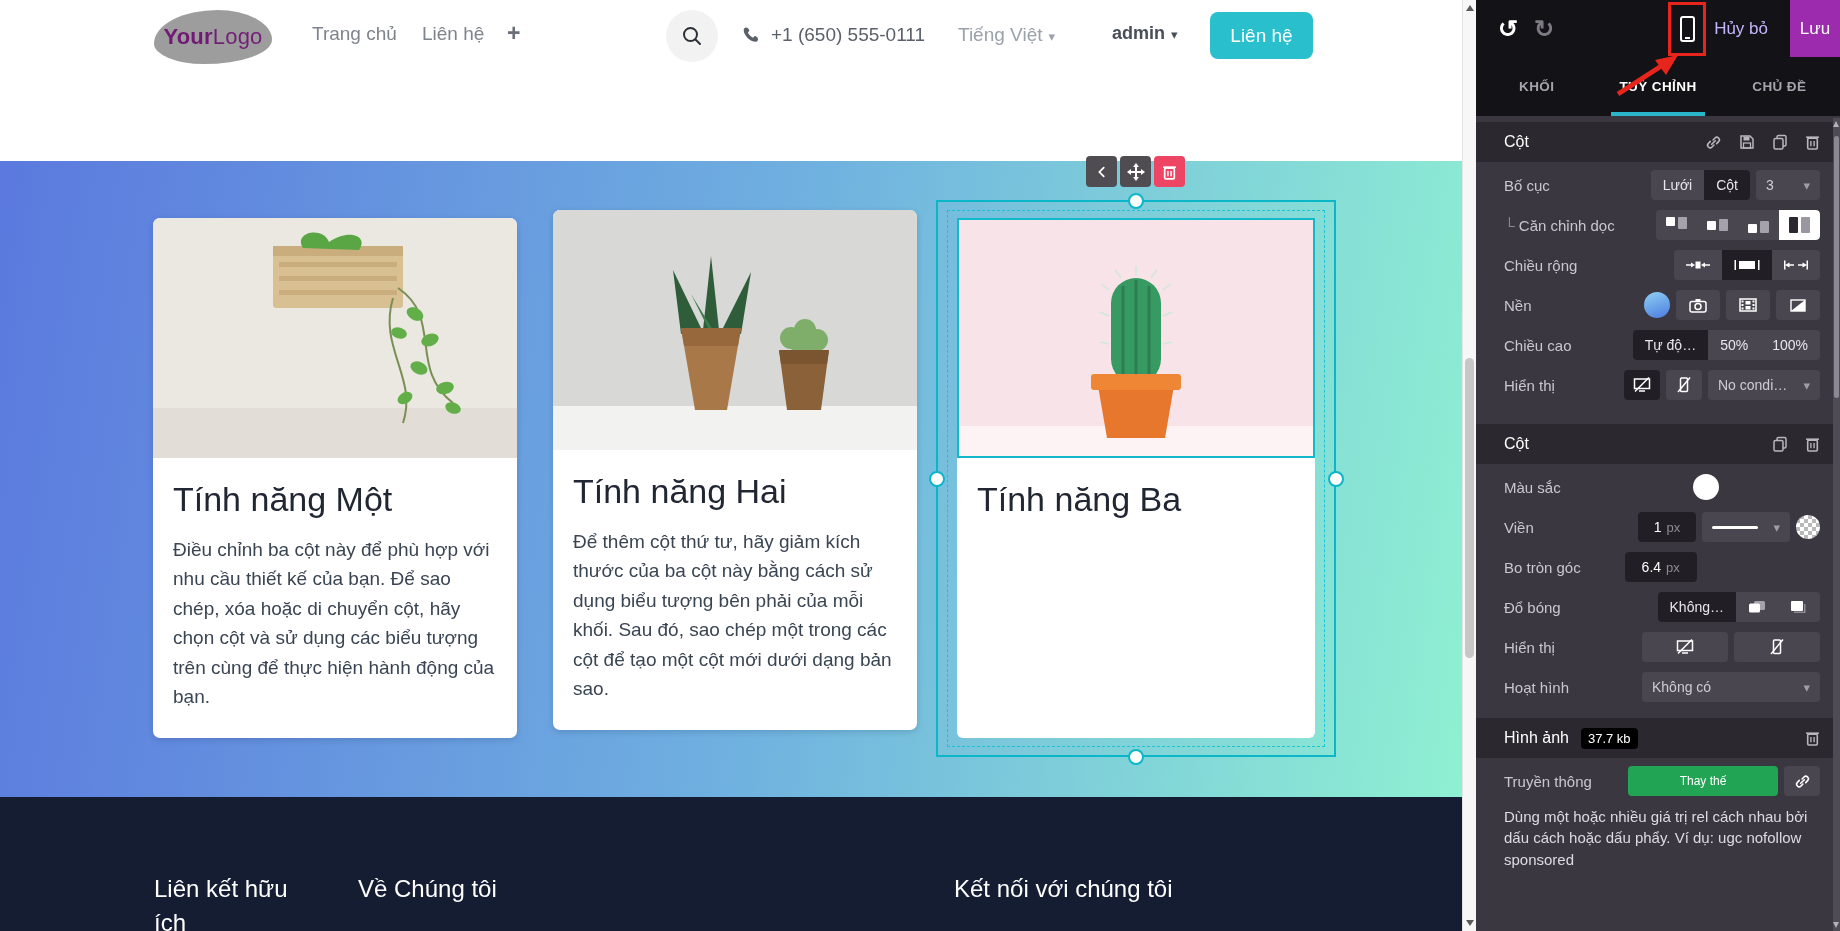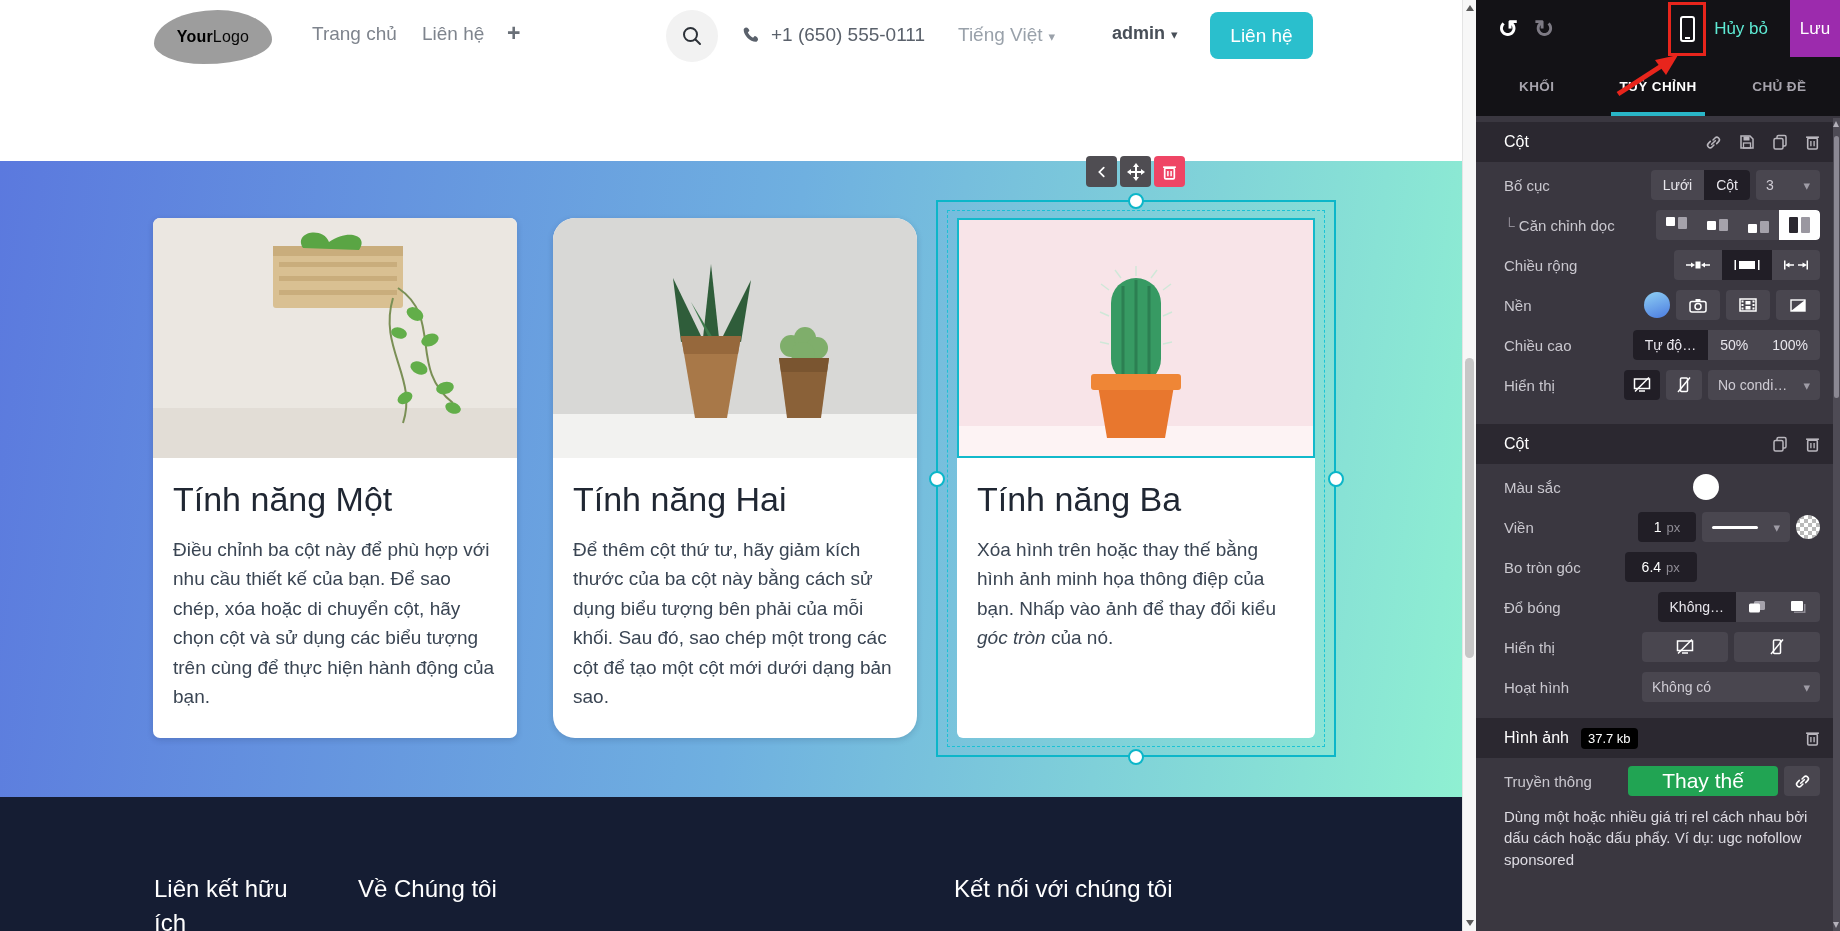--- a/index.html
+++ b/index.html
@@ -6,21 +6,21 @@
   #app{position:relative;width:1840px;height:931px;overflow:hidden;background:#fff;
        font-family:"Liberation Sans","DejaVu Sans",sans-serif;-webkit-font-smoothing:antialiased;}
   
   #canvas{position:absolute;left:0;top:0;width:1462px;height:931px;overflow:hidden;background:#fff;}
   .hero{position:absolute;left:0;top:161px;width:100%;height:636px;
         background:linear-gradient(98deg,#5b79de 0%,#6fb0e0 52%,#8ff0d2 100%);}
   
   .hdr{position:absolute;left:0;top:0;width:100%;height:161px;background:#fff;}
   .logo{position:absolute;left:154px;top:10px;width:118px;height:54px;background:#9d9d9d;
         border-radius:54% 46% 58% 42%/62% 55% 45% 38%;display:flex;align-items:center;justify-content:center;}
-  .logo span{color:#000000;font-size:16px;letter-spacing:.2px;}
+  .logo span{color:#701a75;font-size:22px;letter-spacing:.2px;}
   .logo .b{font-weight:800;} .logo .l{font-weight:300;opacity:.95;}
   .navitem{position:absolute;top:23px;font-size:19px;color:#7e848d;cursor:pointer;}
   .plus{font-size:23px;font-weight:700;color:#6a7078;top:20px;}
   .searchwrap{position:absolute;left:666px;top:10px;width:52px;height:52px;border-radius:50%;
               background:#f2f2f2;display:flex;align-items:center;justify-content:center;}
   .phonegrp{position:absolute;left:742px;top:24px;display:flex;gap:10px;align-items:center;color:#5a616b;font-size:19px;}
   .lang{position:absolute;left:958px;top:24px;font-size:19px;color:#99a1aa;}
   .adminu{position:absolute;left:1112px;top:23px;font-size:18px;font-weight:700;color:#484f58;}
   .caret{font-size:13px;color:#9aa1aa;margin-left:6px;}
   .cta{position:absolute;left:1210px;top:12px;width:103px;height:47px;background:#2abfcd;color:#fff;
@@ -49,21 +49,21 @@
   .vsb{position:absolute;left:1462px;top:0;width:14px;height:931px;background:#f7f7f7;border-left:1px solid #e4e4e4;box-sizing:border-box;}
   .vsb .thumb{position:absolute;left:2px;width:9px;top:358px;height:300px;background:#c7c7c7;border-radius:5px;}
   .tri-up{position:absolute;left:3px;top:5px;width:0;height:0;border-left:4px solid transparent;border-right:4px solid transparent;border-bottom:6px solid #5a5a5a;}
   .tri-dn{position:absolute;left:3px;bottom:5px;width:0;height:0;border-left:4px solid transparent;border-right:4px solid transparent;border-top:6px solid #5a5a5a;}
   
   #panel{position:absolute;left:1476px;top:0;width:364px;height:931px;background:#3a3740;overflow:hidden;}
   .ptb{position:absolute;left:0;top:0;width:100%;height:57px;background:#131216;display:flex;align-items:center;}
   .ic{background:none;border:none;padding:0;display:flex;align-items:center;justify-content:center;}
   .undo{margin-left:22px;font-size:24px;color:#fff;font-weight:700;}
   .redo{margin-left:16px;font-size:24px;color:#7d7a84;font-weight:700;}
-  .cancel{margin-left:auto;margin-right:16px;color:#5eead4;font-size:17px;background:none;border:none;}
+  .cancel{margin-left:auto;margin-right:16px;color:#c4b5fd;font-size:17px;background:none;border:none;}
   .save{width:50px;height:57px;background:#9c2bad;color:#fff;font-size:17px;border:none;}
   .devicebox{position:absolute;left:192px;top:2px;width:38px;height:54px;border:3px solid #e8251c;box-sizing:border-box;
              display:flex;align-items:center;justify-content:center;background:#131216;}
   .phoneicon{width:15px;height:26px;border:2px solid #fff;border-radius:3px;box-sizing:border-box;position:relative;}
   .phoneicon:after{content:"";position:absolute;left:3px;bottom:1px;width:5px;height:2px;background:#fff;}
   .tabs{position:absolute;left:0;top:57px;width:100%;height:59px;background:#131216;display:flex;}
   .tab{flex:1;display:flex;align-items:center;justify-content:center;color:#a6a3ac;font-size:13.5px;font-weight:700;
        letter-spacing:.4px;position:relative;background:none;border:none;}
   .tab.on{color:#fff;}
   .tab.on:after{content:"";position:absolute;left:14px;right:14px;bottom:0;height:4px;background:#29b6c8;}
@@ -86,21 +86,21 @@
   .numin{background:#211e26;border-radius:4px;height:30px;display:flex;align-items:center;justify-content:center;gap:5px;border:none;}
   .numin .v{color:#fff;font-size:14px;} .numin .u{color:#8f8c95;font-size:13px;}
   .alignbtn{width:41px;height:30px;background:transparent;border:none;display:flex;align-items:center;justify-content:center;gap:3px;}
   .alignbtn.on{background:#fff;border-radius:0 4px 4px 0;}
   .abar{width:9px;border-radius:1px;}
   .checker{width:24px;height:24px;border-radius:50%;
            background-image:linear-gradient(45deg,#b9b9b9 25%,transparent 25%,transparent 75%,#b9b9b9 75%),
                             linear-gradient(45deg,#b9b9b9 25%,#fff 25%,#fff 75%,#b9b9b9 75%);
            background-size:8px 8px;background-position:0 0,4px 4px;}
   .badge{background:#000;color:#fff;font-size:13px;border-radius:4px;padding:3px 7px;margin-left:12px;}
-  .greenbtn{width:150px;height:30px;background:#21a453;color:#fff;font-size:21px;border:none;border-radius:4px;}
+  .greenbtn{width:150px;height:30px;background:#21a453;color:#fff;font-size:12px;border:none;border-radius:4px;}
   .help{margin:8px 16px 0 28px;color:#dddbe2;font-size:15px;line-height:1.42;}
   
   .psb{position:absolute;right:0;top:118px;width:7px;height:813px;background:#4e4b55;}
   .psb .pthumb{position:absolute;left:1px;top:18px;width:5px;height:262px;background:#8b8893;border-radius:3px;}
   .psb .pt{position:absolute;left:0;top:3px;width:0;height:0;border-left:3.5px solid transparent;border-right:3.5px solid transparent;border-bottom:6px solid #b4b1ba;}
   .psb .pb{position:absolute;left:0;bottom:3px;width:0;height:0;border-left:3.5px solid transparent;border-right:3.5px solid transparent;border-top:6px solid #b4b1ba;}
   
   #anno{position:absolute;left:0;top:0;width:1840px;height:931px;pointer-events:none;}
 </style>
 </head>
@@ -161,21 +161,21 @@
             <ellipse cx="300" cy="190" rx="8" ry="5.5" transform="rotate(20 300 190)"></ellipse>
           </g>
         </svg>
       </div>
       <div class="body">
         <h2>Tính năng Một</h2>
         <p>Điều chỉnh ba cột này để phù hợp với nhu cầu thiết kế của bạn. Để sao chép, xóa hoặc di chuyển cột, hãy chọn cột và sử dụng các biểu tượng trên cùng để thực hiện hành động của bạn.</p>
       </div>
     </div>
 
-    <div class="card" style="left:553px;top:218px;border-radius:22px;">
+    <div class="card" style="left:553px;top:210px;">
       <div class="img">
         <svg width="364" height="240" viewBox="0 0 364 240" preserveAspectRatio="none">
           <rect width="364" height="240" fill="#d8d8d6"></rect>
           <rect x="0" y="196" width="364" height="44" fill="#f2f2f0"></rect>
           <g fill="#2f5d3a">
             <path d="M150 120 L158 46 L166 120 Z"></path>
             <path d="M128 124 L120 60 L148 118 Z"></path>
             <path d="M188 124 L198 62 L170 118 Z"></path>
             <path d="M158 124 L138 84 L160 120 Z" fill="#3d7a4c"></path>
           </g>
@@ -218,21 +218,20 @@
             <line x1="177" y1="56" x2="177" y2="46"></line>
               <line x1="162" y1="58" x2="156" y2="50"></line>
               <line x1="192" y1="58" x2="198" y2="50"></line>
           </g>
           <path d="M138 160 L216 160 L206 218 L148 218 Z" fill="#e8772e"></path>
           <rect x="132" y="154" width="90" height="16" rx="3" fill="#ef8636"></rect>
         </svg>
       </div>
       <div class="body">
         <h2>Tính năng Ba</h2>
-        <p><span>Xóa hình trên hoặc thay thế bằng hình ảnh minh họa thông điệp của bạn. Nhấp vào ảnh để thay đổi kiểu </span><i>góc tròn</i><span> của nó.</span></p>
       </div>
     </div>
 
     <div class="handle" style="left:1128px;top:193px;"></div>
     <div class="handle" style="left:929px;top:471px;"></div>
     <div class="handle" style="left:1328px;top:471px;"></div>
     <div class="handle" style="left:1128px;top:749px;"></div>
 
     <div class="ebtns">
       <button class="ebtn">

